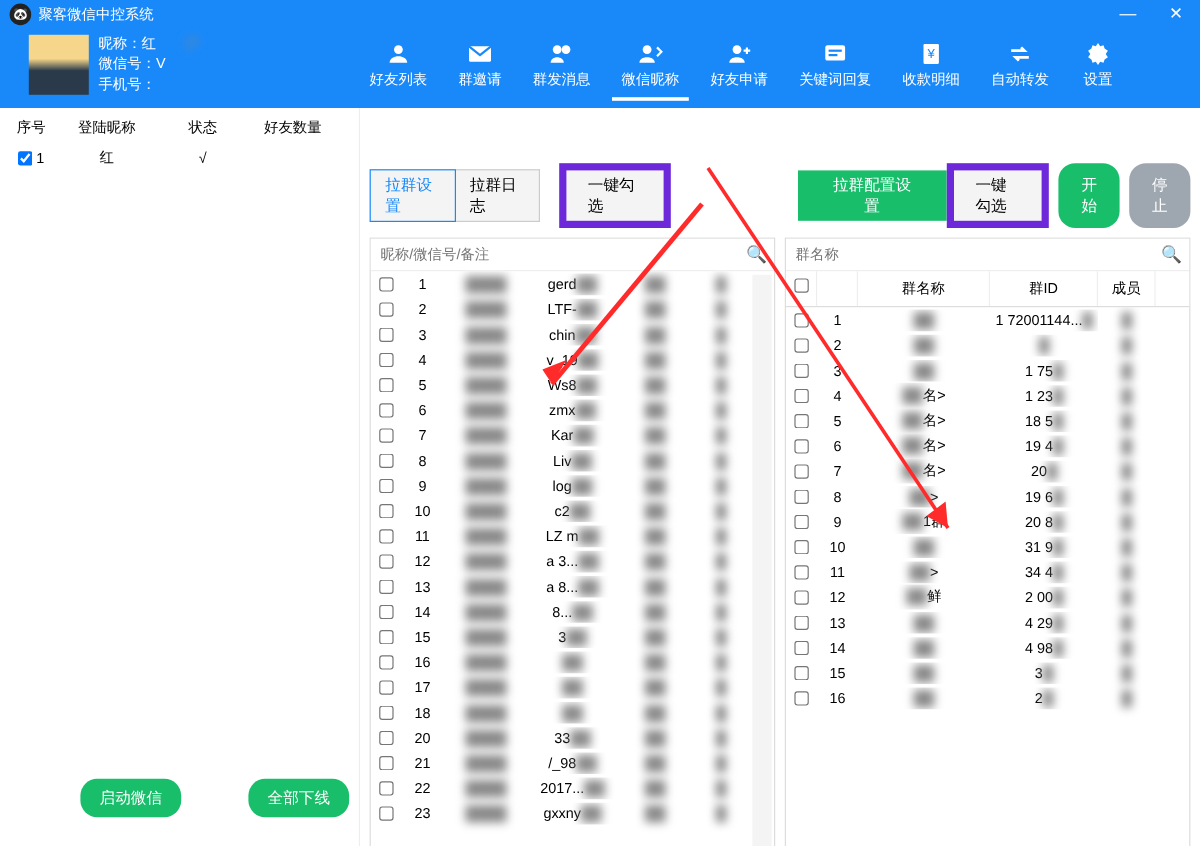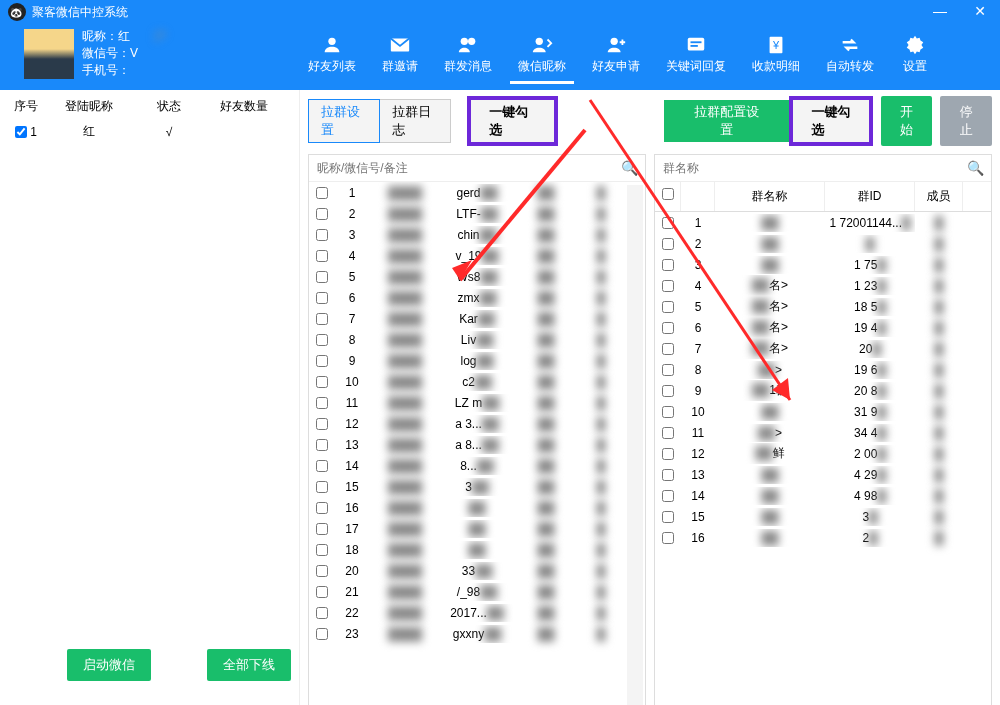--- a/index.html
+++ b/index.html
@@ -26,30 +26,30 @@
 .leftpanel .ltitle { font-size: 12px; padding: 2px; }
 .lgrid-head { display: flex; font-size: 12px; padding: 4px 0; }
 .lgrid-head div { text-align: center; }
 .lgrid-row { display: flex; font-size: 12px; padding: 4px 0; align-items: center; }
 .lgrid-row div { text-align: center; }
 .lcol1 { width: 36px; display:flex; align-items:center; justify-content:center; gap:3px;}
 .lcol2 { width: 90px; }
 .lcol3 { width: 70px; }
 .lcol4 { width: 80px; }
 .leftbtns { margin-top: auto; display: flex; gap: 56px; justify-content: flex-end; padding: 10px 0 16px; }
-.btn { border: none; border-radius: 2px; padding: 7px 16px; font-size: 13px; color: #fff; cursor: pointer; }
+.btn { border: none; border-radius: 14px; padding: 7px 16px; font-size: 13px; color: #fff; cursor: pointer; }
 .btn-green { background: #19be6b; }
 .btn-gray { background: #9ea7b0; }
 
-.rightpanel { flex: 1; padding: 6px 8px; position: relative; }
+.rightpanel { flex: 1; padding: 6px 8px; position: relative; margin-top: 40px; }
 .tabbar { display: flex; align-items: center; gap: 0; font-size: 13px; }
 .tab { border: 1px solid #ccc; background: #f4f4f4; padding: 3px 12px; cursor: pointer; }
 .tab.active { color: #1989fa; border-color: #1989fa; }
 .tab + .tab { border-left: none; }
-.pillbtn { border: 4px solid #6d28d9; background: #f4f4f4; padding: 3px 18px; cursor: pointer; font-size:13px;font-weight:bold;}
+.pillbtn { border: 6px solid #6d28d9; background: #f4f4f4; padding: 3px 18px; cursor: pointer; font-size:13px;}
 .cfgbtn { background: #19be6b; color: #fff; border: none; padding: 3px 28px; font-size: 13px; cursor: pointer; }
 .topright { display: flex; gap: 8px; margin-left: auto; }
 
 .twocol { display: flex; gap: 8px; margin-top: 8px; height: calc(100% - 36px); }
 .pane { flex: 1; border: 1px solid #ddd; display: flex; flex-direction: column; position: relative; }
 .searchbox { border-bottom: 1px solid #eee; position: relative; text-decoration: underline; }
 .searchbox input { border: none; width: 100%; padding: 6px 26px 6px 8px; font-size: 12px; outline: none; }
 .searchbox .mag { position: absolute; right: 6px; top: 5px; color: #888; font-size: 14px; }
 .thead { display: flex; border-bottom: 1px solid #ddd; font-size: 12px; background: #fff; }
 .thead div { padding: 6px 4px; text-align: center; border-right: 1px solid #eee; }

